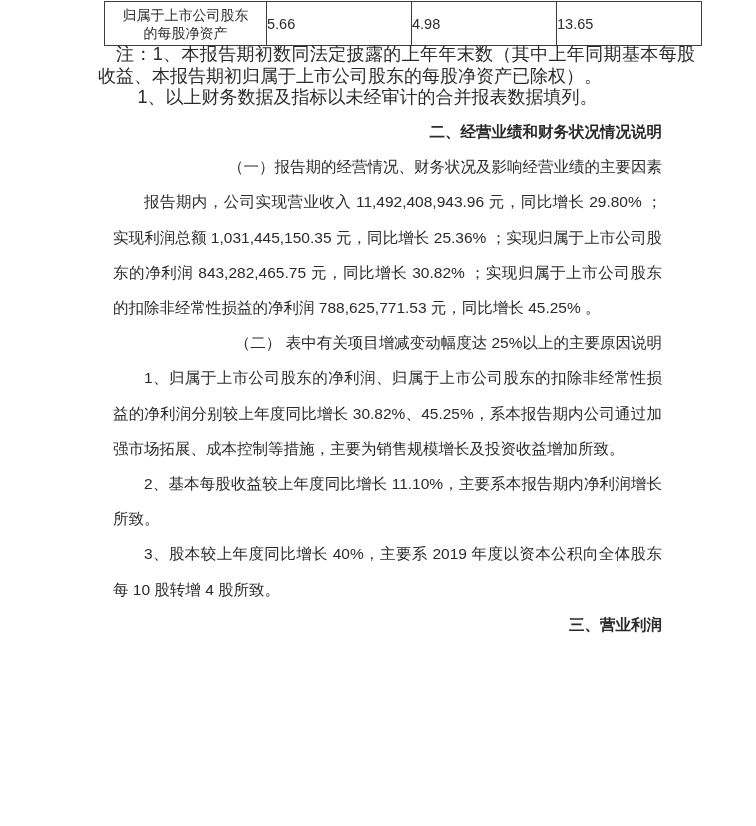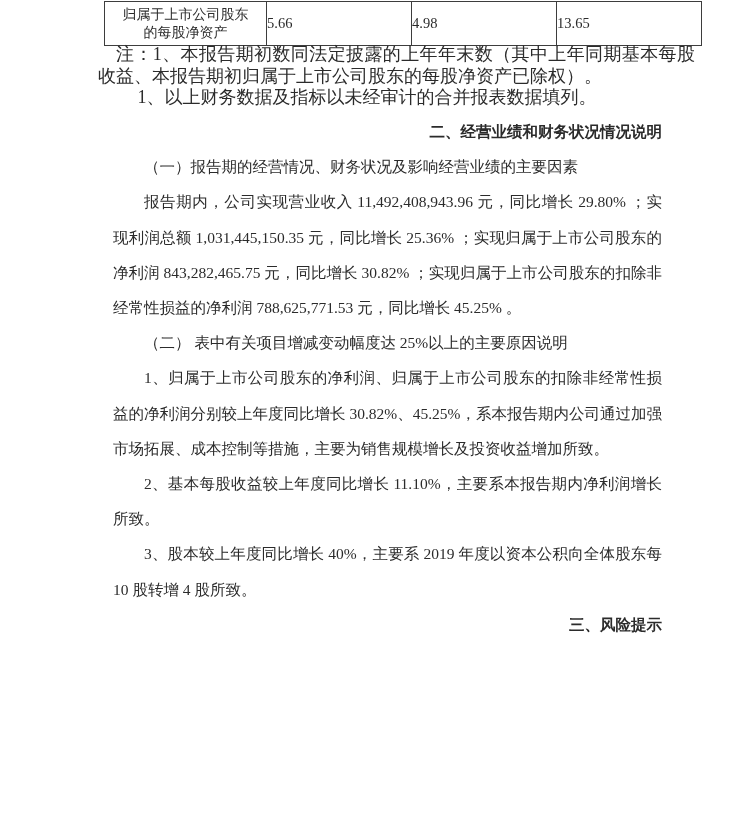--- a/index.html
+++ b/index.html
@@ -1,21 +1,21 @@
 <!DOCTYPE html>
 <html><head>
 <meta charset="utf-8">
 <style>
   html, body { margin: 0; padding: 0; }
   .page {
     position: relative;
     width: 756px;
     height: 826px;
     background: #ffffff;
-    font-family: Liberation Serif, serif;
+    font-family: Liberation Sans, sans-serif;
     color: #2b2b2b;
     overflow: hidden;
   }
   
   .fin-table {
     position: absolute;
     left: 104px;
     top: 1px;
     border-collapse: collapse;
     table-layout: fixed;
@@ -56,21 +56,21 @@
     position: absolute;
     left: 113px;
     top: 114px;
     width: 549px;
     font-size: 15.5px;
     line-height: 35.2px;
     text-align: justify;
   }
   .doc-body p { margin: 0; text-indent: 2em; }
   .doc-body p.h { font-weight: bold; text-align: right; }
-  .doc-body p.sub { text-align: left; }
+  .doc-body p.sub { text-align: right; }
 </style>
 </head>
 <body>
 
 <div class="page">
 
   <table class="fin-table">
     <tbody>
         <tr>
       <td class="c-label">归属于上市公司股东的每股净资产</td>
@@ -87,16 +87,16 @@
   </div>
 
   <div class="doc-body">
     <p class="h">二、经营业绩和财务状况情况说明</p>
     <p class="sub">（一）报告期的经营情况、财务状况及影响经营业绩的主要因素</p>
     <p>报告期内，公司实现营业收入 11,492,408,943.96 元，同比增长 29.80% ；实现利润总额 1,031,445,150.35 元，同比增长 25.36% ；实现归属于上市公司股东的净利润 843,282,465.75 元，同比增长 30.82% ；实现归属于上市公司股东的扣除非经常性损益的净利润 788,625,771.53 元，同比增长 45.25% 。</p>
     <p class="sub">（二） 表中有关项目增减变动幅度达 25%以上的主要原因说明</p>
     <p>1、归属于上市公司股东的净利润、归属于上市公司股东的扣除非经常性损益的净利润分别较上年度同比增长 30.82%、45.25%，系本报告期内公司通过加强市场拓展、成本控制等措施，主要为销售规模增长及投资收益增加所致。</p>
     <p>2、基本每股收益较上年度同比增长 11.10%，主要系本报告期内净利润增长所致。</p>
     <p>3、股本较上年度同比增长 40%，主要系 2019 年度以资本公积向全体股东每 10 股转增 4 股所致。</p>
-    <p class="h">三、风险提示</p>
+    <p class="h">三、营业利润</p>
   </div>
 
 </div>
 
 </body></html>

